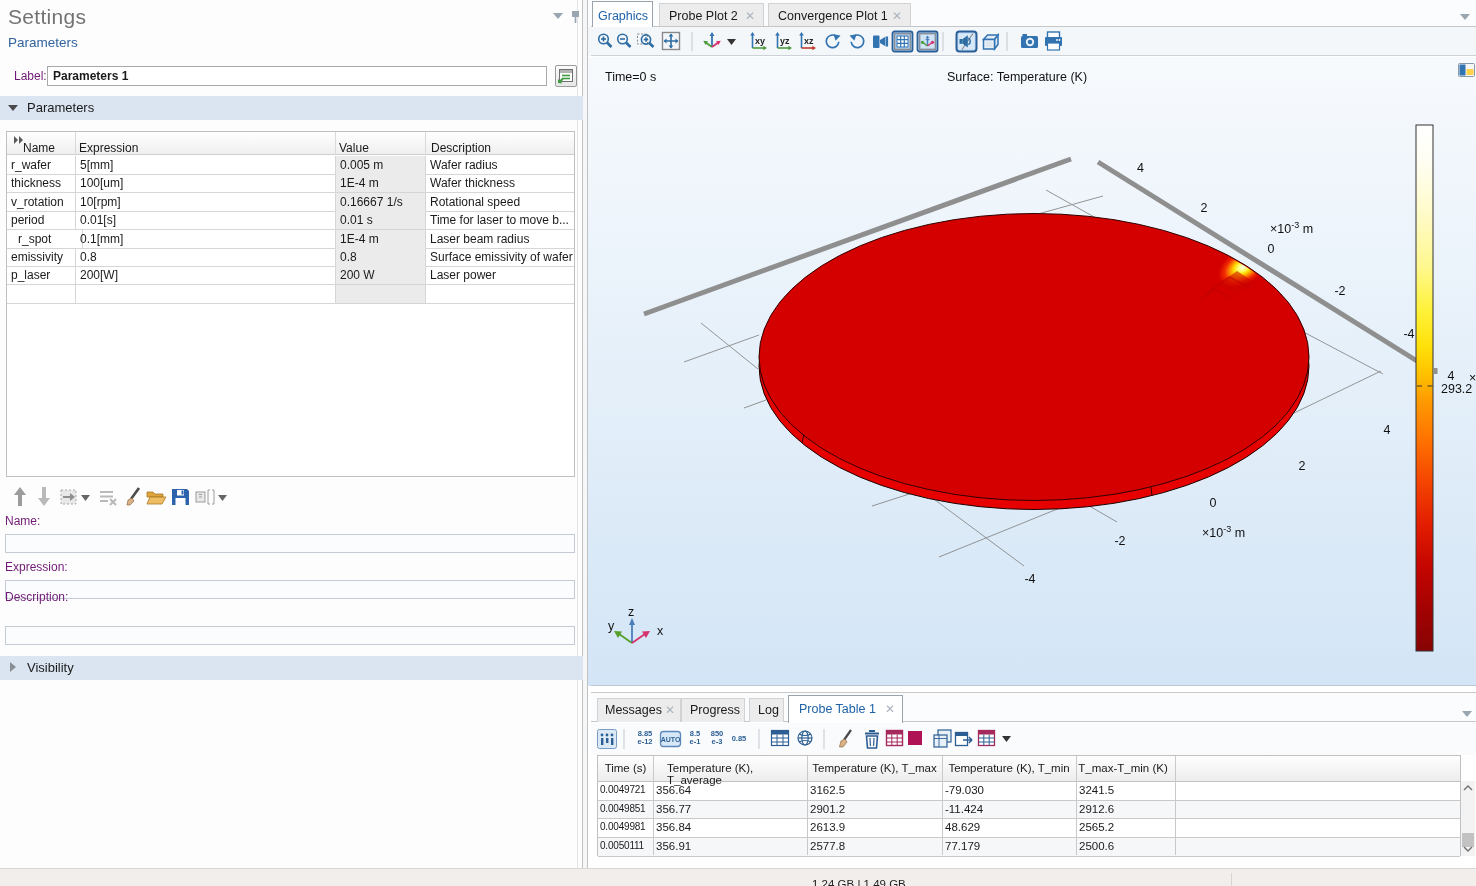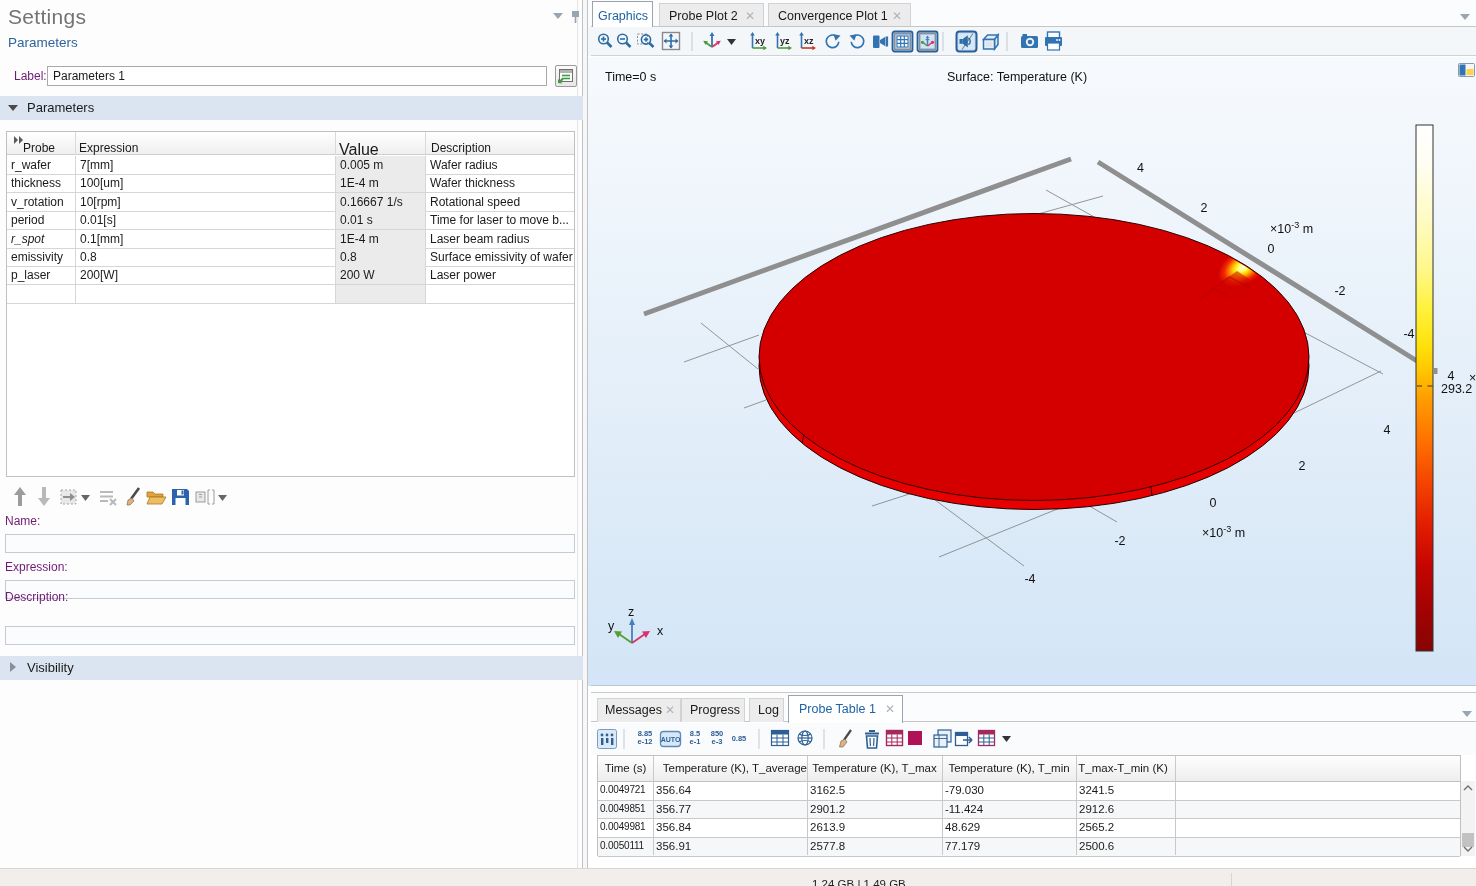--- a/index.html
+++ b/index.html
@@ -8,21 +8,21 @@
 .abs { position:absolute; }
 
 #left { position:absolute; left:0; top:0; width:583px; height:868px; background:#fdfdfe; border-right:1px solid #c2c2c2; }
 #gap { position:absolute; left:583px; top:0; width:4px; height:868px; background:#f6f7f9; }
 #right { position:absolute; left:591px; top:0; width:885px; height:868px; background:#ffffff; }
 #edgefill { position:absolute; left:587px; top:0; width:4px; height:868px; border-left:1px solid #c2c2c2; }
 .sect { position:absolute; left:0; width:583px; height:24px; background:#dbe5f1; }
 .sect .tri { position:absolute; left:8px; top:9px; width:0; height:0; border-left:5px solid transparent; border-right:5px solid transparent; border-top:6px solid #4a4a4a; }
 .sect .tri2 { position:absolute; left:10px; top:6px; width:0; height:0; border-top:5px solid transparent; border-bottom:5px solid transparent; border-left:6px solid #8a8f96; }
 .sect span { position:absolute; left:27px; top:4px; font-size:13px; color:#1a1a1a; }
-.inp { position:absolute; background:#fbfcfe; border:1px solid #c4cbd4; }
+.inp { position:absolute; background:#fbfcfe; border:1px solid #c4cbd4;font-weight:bold; }
 label.fl { position:absolute; font-size:12px; color:#701a75; }
 
 #ptable { position:absolute; left:6px; top:131px; width:569px; height:346px; border:1px solid #c0c0c0; background:#ffffff; }
 .pr { position:absolute; left:0; width:567px; height:19px; border-bottom:1px solid #d6d6d6; font-size:12px; }
 .pc { position:absolute; top:0; height:18px; border-right:1px solid #d6d6d6; padding:2px 0 0 4px; overflow:hidden; white-space:nowrap; }
 
 .tab { position:absolute; font-size:12.5px; background:#ececec; border:1px solid #d2d2d2; border-bottom:none; text-align:left; white-space:nowrap; }
 .tab.active { background:#ffffff; border:1px solid #9ba4ad; border-bottom:none; color:#1e62a7; z-index:3; }
 .xmark { color:#aab4bd; font-size:12px; }
 .brow { left:0; width:862px; height:18.7px; border-bottom:1px solid #c9c9c9; }
@@ -65,31 +65,31 @@
         <div class="tri"></div>
         <span>Parameters</span>
       </div>
 
   <div id="ptable">
 
     <div class="abs" style="left:0;top:0;width:567px;height:23px;background:linear-gradient(#ffffff,#efefef);border-bottom:1px solid #cfcfcf;">
       <svg class="abs" style="left:6px;top:4px;" width="14" height="9" viewBox="0 0 14 9">
             <path d="M1 0 L5 4 L1 8 Z M6 0 L10 4 L6 8 Z" fill="#5a5a5a"></path>
           </svg>
-      <span class="abs" style="left:16px;top:9px;font-size:12px;">Probe</span>
+      <span class="abs" style="left:16px;top:9px;font-size:12px;">Name</span>
       <span class="abs" style="left:72px;top:9px;font-size:12px;">Expression</span>
-      <span class="abs" style="left:332px;top:9px;font-size:16px;">Value</span>
+      <span class="abs" style="left:332px;top:9px;font-size:12px;">Value</span>
       <span class="abs" style="left:424px;top:9px;font-size:12px;">Description</span>
       <div class="abs" style="left:68px;top:0;width:1px;height:23px;background:#d9d9d9;"></div>
       <div class="abs" style="left:328px;top:0;width:1px;height:23px;background:#d9d9d9;"></div>
       <div class="abs" style="left:418px;top:0;width:1px;height:23px;background:#d9d9d9;"></div>
     </div>
     <div class="pr" style="top:24px;">
       <div class="pc" style="left:0;width:69px;">r_wafer</div>
-          <div class="pc" style="left:69px;width:260px;">7[mm]</div>
+          <div class="pc" style="left:69px;width:260px;">5[mm]</div>
           <div class="pc" style="left:329px;width:90px;background:#ebebeb;">0.005 m</div>
           <div class="pc" style="left:419px;width:148px;border-right:none;">Wafer radius</div>
     </div>
     <div class="pr" style="top:42.4px;">
       <div class="pc" style="left:0;width:69px;">thickness</div>
           <div class="pc" style="left:69px;width:260px;">100[um]</div>
           <div class="pc" style="left:329px;width:90px;background:#ebebeb;">1E-4 m</div>
           <div class="pc" style="left:419px;width:148px;border-right:none;">Wafer thickness</div>
     </div>
     <div class="pr" style="top:60.8px;">
@@ -98,21 +98,21 @@
           <div class="pc" style="left:329px;width:90px;background:#ebebeb;">0.16667 1/s</div>
           <div class="pc" style="left:419px;width:148px;border-right:none;">Rotational speed</div>
     </div>
     <div class="pr" style="top:79.2px;">
       <div class="pc" style="left:0;width:69px;">period</div>
           <div class="pc" style="left:69px;width:260px;">0.01[s]</div>
           <div class="pc" style="left:329px;width:90px;background:#ebebeb;">0.01 s</div>
           <div class="pc" style="left:419px;width:148px;border-right:none;">Time for laser to move b...</div>
     </div>
     <div class="pr" style="top:97.6px;">
-      <div class="pc" style="left:0;width:69px;font-style:italic;">r_spot</div>
+      <div class="pc" style="left:7px;width:69px;">r_spot</div>
           <div class="pc" style="left:69px;width:260px;">0.1[mm]</div>
           <div class="pc" style="left:329px;width:90px;background:#ebebeb;">1E-4 m</div>
           <div class="pc" style="left:419px;width:148px;border-right:none;">Laser beam radius</div>
     </div>
     <div class="pr" style="top:116px;">
       <div class="pc" style="left:0;width:69px;">emissivity</div>
           <div class="pc" style="left:69px;width:260px;">0.8</div>
           <div class="pc" style="left:329px;width:90px;background:#ebebeb;">0.8</div>
           <div class="pc" style="left:419px;width:148px;border-right:none;">Surface emissivity of wafer</div>
     </div>
@@ -547,21 +547,21 @@
               <rect x="0.5" y="0.5" width="16" height="4" fill="#a5295c"></rect>
               <path d="M0.5 8 H16.5 M0.5 12 H16.5 M5.8 4.5 V15.5 M11.2 4.5 V15.5" stroke="#2d5f94" stroke-width="1"></path>
             </g>
         <path d="M411 13 L420 13 L415.5 19 Z" fill="#333"></path>
       </svg>
     </div>
 
     <div id="btable" class="abs" style="left:6px;top:62px;width:864px;height:101px;border:1px solid #c0c0c0;background:#fff;font-size:11.5px;">
       <div class="abs" style="left:0;top:0;width:862px;height:26px;background:linear-gradient(#fefefe,#ededed);border-bottom:1px solid #c2c2c2;">
         <span class="abs" style="left:0;top:6px;width:55px;text-align:center;">Time (s)</span>
-        <span class="abs" style="left:55px;top:6px;width:154px;text-align:right;">Temperature (K), T_average</span>
+        <span class="abs" style="left:55px;top:6px;width:154px;text-align:left;padding-left:14px;">Temperature (K), T_average</span>
         <span class="abs" style="left:209px;top:6px;width:135px;text-align:center;">Temperature (K), T_max</span>
         <span class="abs" style="left:344px;top:6px;width:134px;text-align:center;">Temperature (K), T_min</span>
         <span class="abs" style="left:478px;top:6px;width:94px;text-align:center;">T_max-T_min (K)</span>
       </div>
       <div class="abs brow" style="top:26px;">
             <i>0.0049721</i>
             <i>356.64</i>
             <i>3162.5</i>
             <i>-79.030</i>
             <i>3241.5</i>

